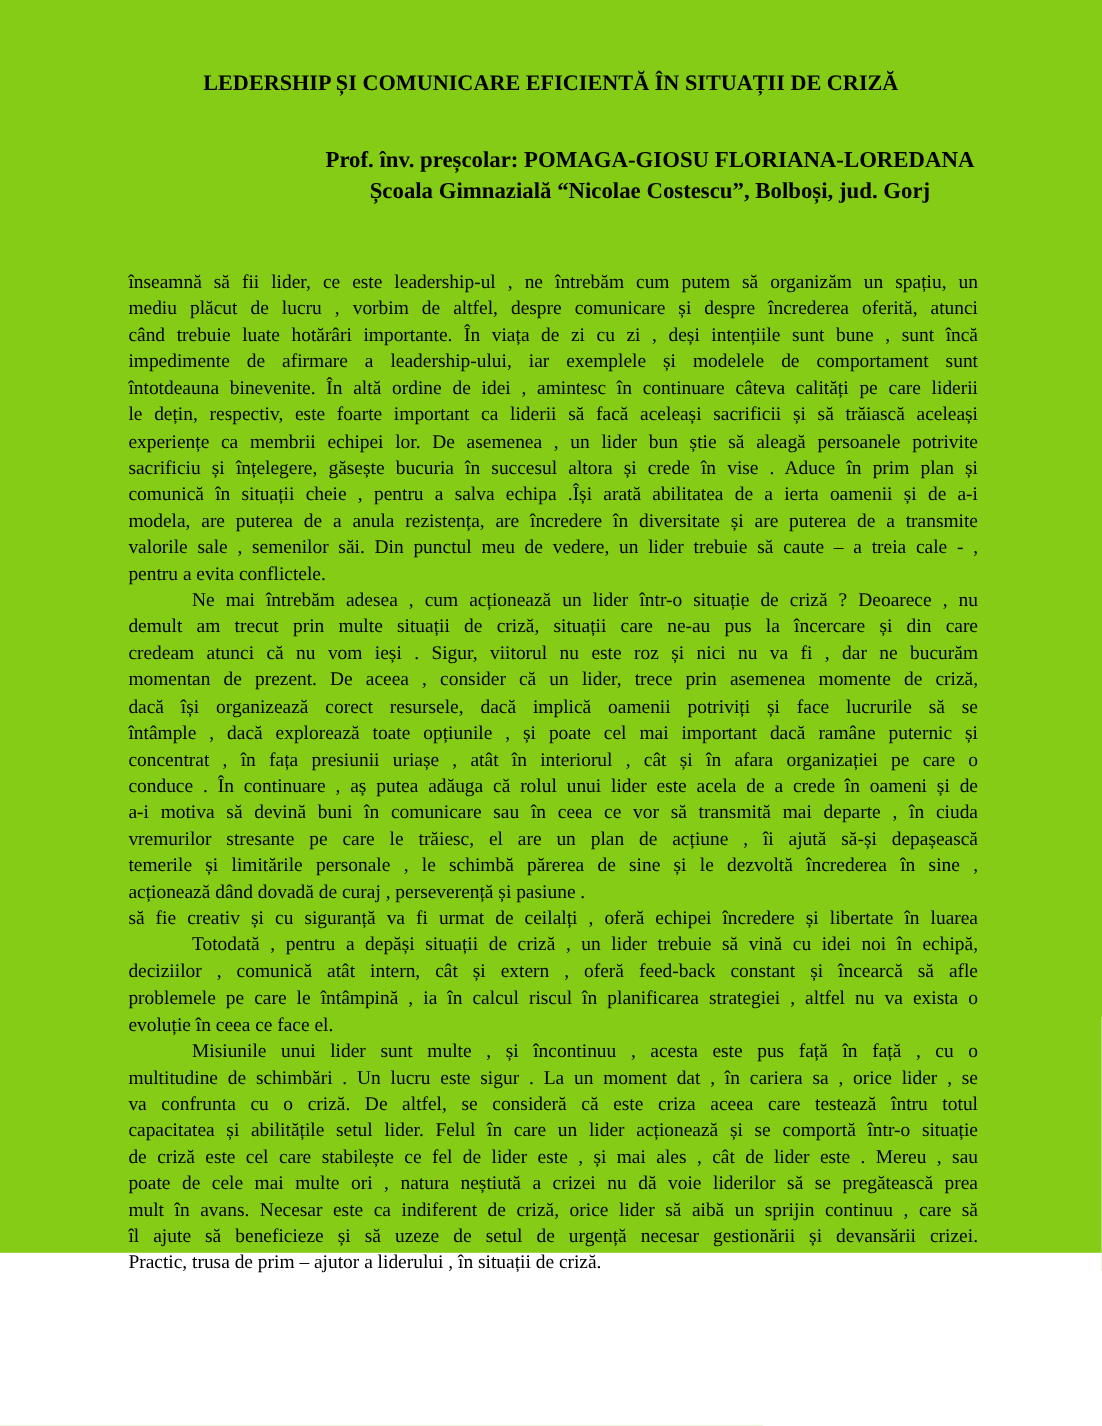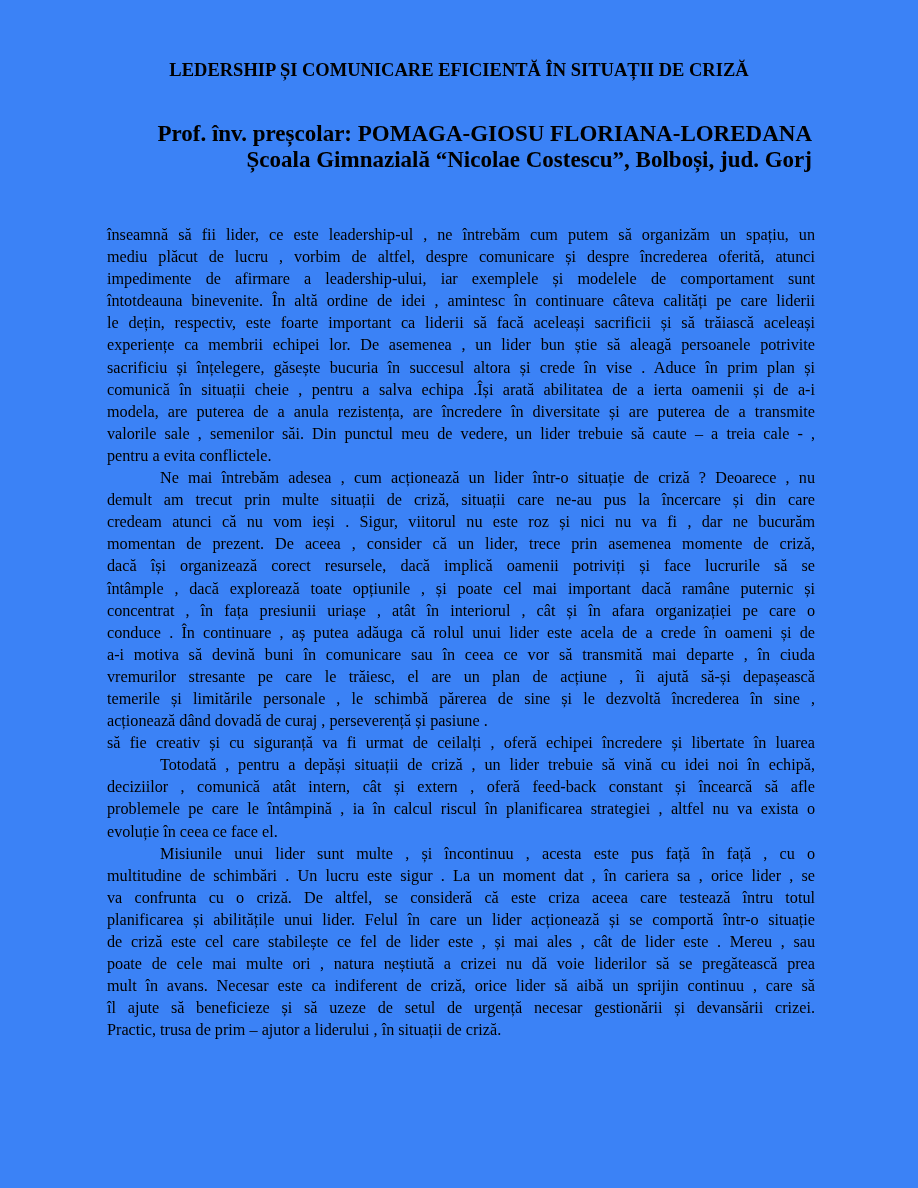--- a/index.html
+++ b/index.html
@@ -1,39 +1,40 @@
 <!DOCTYPE html>
 <html><head>
 <meta charset="utf-8">
 <style>
   html, body { margin: 0; padding: 0; background: #ffffff; }
   body { width: 918px; height: 1188px; position: relative; overflow: hidden; }
-  .page { position: absolute; left: 0; top: 0; width: 918px; height: 1188px; background: #3b82f6; color: #000;
+  .page { position: absolute; left: 0; top: 0; width: 918px; height: 1044px; background: #84cc16; color: #000;
     font-family: "Liberation Serif", "DejaVu Serif", serif; }
   .title { position: absolute; top: 60px; left: 0; width: 918px; text-align: center;
     font-weight: bold; font-size: 18.5px; letter-spacing: 0px; }
-  .author { position: absolute; top: 121px; right: 106px; text-align: right; font-weight: bold; font-size: 23px; line-height: 26px; margin-left: 21px; }
+  .author { position: absolute; top: 121px; right: 106px; text-align: center; font-weight: bold; font-size: 19px; line-height: 26px; margin-left: 21px; }
   .body { position: absolute; top: 224px; left: 107px; width: 708px; font-size: 16.2px; line-height: 22.1px; }
   .line { white-space: nowrap; display: block; height: 22.1px; }
   .indent { padding-left: 53px; }
   .just { text-align: justify; text-align-last: justify; }
 </style>
 </head>
 <body>
 
 <div class="page">
   <div class="title">LEDERSHIP ȘI COMUNICARE EFICIENTĂ ÎN SITUAȚII DE CRIZĂ</div>
   <div class="author">
     <div>Prof. înv. preșcolar: POMAGA-GIOSU FLORIANA-LOREDANA</div>
     <div>Școala Gimnazială “Nicolae Costescu”, Bolboși,  jud. Gorj</div>
   </div>
   <div class="body" id="doc-body">
       <div>
         <span class="line just">înseamnă să fii lider, ce este leadership-ul , ne întrebăm cum  putem să organizăm un spațiu, un</span>
         <span class="line just">mediu plăcut de lucru , vorbim de altfel, despre comunicare și despre  încrederea oferită, atunci</span>
+        <span class="line just">când trebuie luate hotărâri importante. În viața de zi cu zi , deși intențiile sunt bune , sunt încă</span>
         <span class="line just">impedimente  de afirmare  a leadership-ului, iar exemplele și modelele de comportament sunt</span>
         <span class="line just">întotdeauna binevenite. În altă ordine de idei , amintesc în continuare câteva calități pe care liderii</span>
         <span class="line just">le dețin, respectiv, este foarte important ca liderii să facă aceleași sacrificii și să trăiască aceleași</span>
         <span class="line just">experiențe ca membrii echipei lor. De asemenea ,  un lider bun știe să aleagă persoanele potrivite</span>
         <span class="line just">sacrificiu și înțelegere, găsește bucuria în succesul altora și crede  în vise . Aduce în prim plan  și</span>
         <span class="line just">comunică în situații cheie , pentru a salva echipa .Își arată  abilitatea de a ierta oamenii și de a-i</span>
         <span class="line just">modela, are puterea de a anula rezistența, are încredere în diversitate și are puterea de a transmite</span>
         <span class="line just">valorile sale , semenilor săi. Din punctul meu de vedere, un lider trebuie să caute – a treia cale - ,</span>
         <span class="line">pentru a evita conflictele.</span>
       </div>
@@ -55,21 +56,21 @@
         <span class="line just">să fie creativ și cu siguranță va fi urmat de ceilalți ,  oferă echipei încredere și libertate în luarea</span>
         <span class="line indent just">Totodată , pentru a depăși situații de criză ,  un lider trebuie să vină cu idei noi în echipă,</span>
         <span class="line just">deciziilor , comunică atât intern, cât și extern , oferă feed-back constant și încearcă să afle</span>
         <span class="line just">problemele pe care le întâmpină , ia în calcul riscul în planificarea strategiei , altfel nu va exista o</span>
         <span class="line">evoluție în ceea ce face el.</span>
       </div>
       <div>
         <span class="line indent just">Misiunile  unui lider sunt multe , și încontinuu  , acesta este pus față în față , cu o</span>
         <span class="line just">multitudine de schimbări . Un lucru este sigur . La un moment dat , în cariera sa , orice lider , se</span>
         <span class="line just">va confrunta cu o criză. De altfel, se consideră că este criza aceea care testează întru totul</span>
-        <span class="line just">planificarea și abilitățile unui lider. Felul în care un lider acționează și se comportă într-o situație</span>
+        <span class="line just">capacitatea și abilitățile setul lider. Felul în care un lider acționează și se comportă într-o situație</span>
         <span class="line just">de criză  este cel care stabilește ce fel de lider este , și mai ales , cât de lider este . Mereu , sau</span>
         <span class="line just">poate de cele mai multe ori , natura neștiută  a crizei nu dă voie  liderilor să se pregătească prea</span>
         <span class="line just">mult în avans. Necesar este ca indiferent de criză, orice lider să aibă un sprijin  continuu , care să</span>
         <span class="line just">îl ajute să beneficieze și să uzeze de setul de urgență necesar gestionării și devansării  crizei.</span>
         <span class="line">Practic, trusa de prim – ajutor a liderului , în situații de criză.</span>
       </div>
     </div>
 </div>
 
 </body></html>

